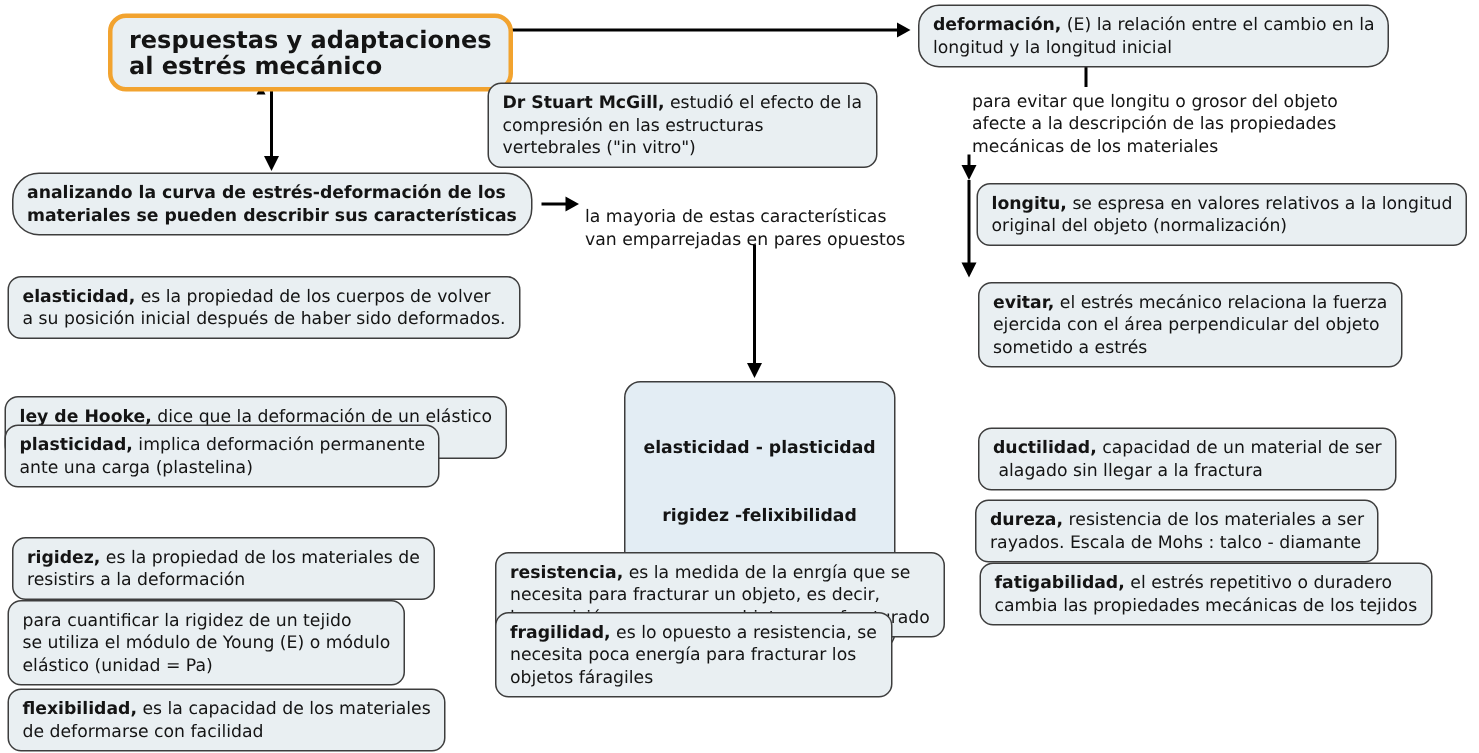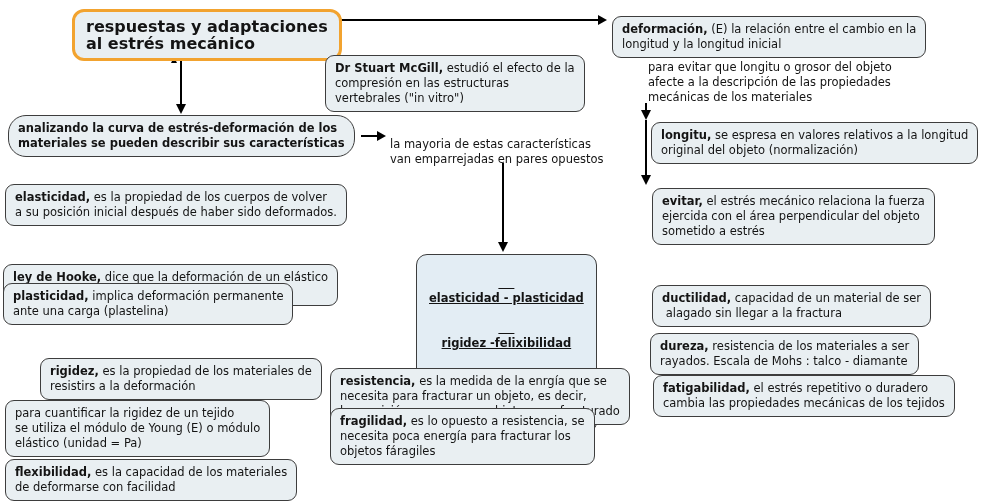--- a/index.html
+++ b/index.html
@@ -29,21 +29,20 @@
     padding:6px 11px;
     font-weight:bold;font-size:16px;line-height:17px;
   }
   .pairs{
     border-radius:11px;
     border-width:1.6px;
     background:#e3edf4;
     font-weight:bold;
     text-align:center;
     padding:6px 12px;
-    text-decoration:underline;
   }
   .line{position:absolute;background:#000;}
   .hline{height:1.5px;}
   .vline{width:1.5px;}
   .ah{position:absolute;width:0;height:0;}
   .ah-right{border-top:5px solid transparent;border-bottom:5px solid transparent;border-left:9px solid #000;}
   .ah-down{border-left:5px solid transparent;border-right:5px solid transparent;border-top:10px solid #000;}
   .ah-up-small{border-left:3px solid transparent;border-right:3px solid transparent;border-bottom:6px solid #000;}
 </style>
 </head>
@@ -67,21 +66,21 @@
 
   <div class="line hline" style="left:361px;top:135px;width:17px;"></div>
   <div class="ah ah-right" style="left:377px;top:131px;"></div>
 
   <div class="line vline" style="left:502px;top:163px;height:80px;"></div>
   <div class="ah ah-down" style="left:498px;top:242px;"></div>
 
   <div class="node highlight" style="left:72px;top:9px;"><span>respuestas y adaptaciones
 al estrés mecánico</span></div>
 
-  <div class="node" style="left:612px;top:16px;"><b>deformación,</b><span> (E) la relación entre el cambio en la
+  <div class="node" style="left:612px;top:3px;border-radius:14px;"><b>deformación,</b><span> (E) la relación entre el cambio en la
 longitud y la longitud inicial</span></div>
 
   <div class="node" style="left:325px;top:55px;"><b>Dr Stuart McGill,</b><span> estudió el efecto de la
 compresión en las estructuras
 vertebrales ("in vitro")</span></div>
 
   <div class="floating" style="left:648px;top:60px;"><span>para evitar que longitu o grosor del objeto
 afecte a la descripción de las propiedades
 mecánicas de los materiales</span></div>
 
@@ -115,21 +114,21 @@
 
   <div class="node" style="left:652px;top:285px;"><b>ductilidad,</b><span> capacidad de un material de ser
  alagado sin llegar a la fractura</span></div>
 
   <div class="node" style="left:650px;top:333px;"><b>dureza,</b><span> resistencia de los materiales a ser
 rayados. Escala de Mohs : talco - diamante</span></div>
 
   <div class="node" style="left:653px;top:375px;"><b>fatigabilidad,</b><span> el estrés repetitivo o duradero
 cambia las propiedades mecánicas de los tejidos</span></div>
 
-  <div class="node" style="left:8px;top:358px;margin-left:32px;"><b>rigidez,</b><span> es la propiedad de los materiales de
+  <div class="node" style="left:8px;top:358px;"><b>rigidez,</b><span> es la propiedad de los materiales de
 resistirs a la deformación</span></div>
 
   <div class="node" style="left:5px;top:400px;"><span>para cuantificar la rigidez de un tejido
 se utiliza el módulo de Young (E) o módulo
 elástico (unidad = Pa)</span></div>
 
   <div class="node" style="left:5px;top:459px;"><b>flexibilidad,</b><span> es la capacidad de los materiales
 de deformarse con facilidad</span></div>
 
   <div class="node" style="left:330px;top:368px;"><b>resistencia,</b><span> es la medida de la enrgía que se

